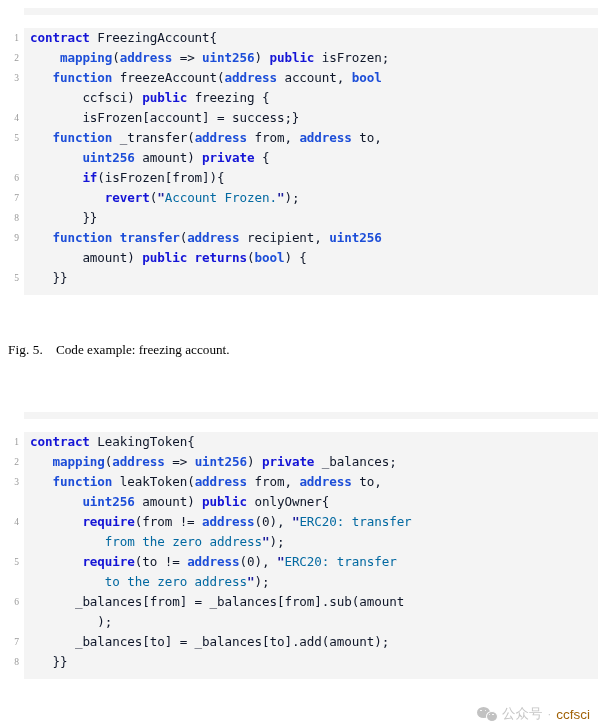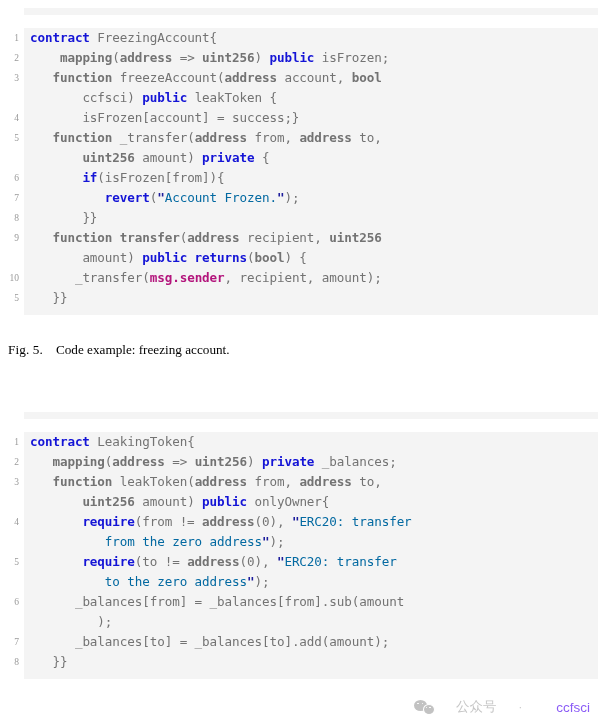--- a/index.html
+++ b/index.html
@@ -51,46 +51,46 @@
     letter-spacing: -0.1px;
     white-space: pre-wrap;
     color: #7a7a7a;
     min-height: 20px;
   }
   .listing .pad-row .gutter { background: #ffffff; }
   .listing .pad-row .code-cell { height: 7px; min-height: 7px; }
 
   
   .k   { color: #1414d6; font-weight: bold; }   
-  .t   { color: #737373; font-weight: bold; }   
+  .t   { color: #1d4ed8; font-weight: bold; }   
   .s   { color: #0369a1; }                      
   .q   { color: #1d1d9c; font-weight: bold; }   
   .m   { color: #b3157c; font-weight: bold; }   
-  .p   { color: #737373; }                      
+  .p   { color: #0f172a; }                      
 
   
   .caption {
     position: absolute;
     left: 8px;
     font-family: "Liberation Serif", serif;
     font-size: 13.2px;
     color: #000000;
     white-space: pre;
   }
   .caption .figlabel { letter-spacing: 0.1px; }
   .caption .figtext  { }
 
   
   .watermark {
     position: absolute;
     right: 8px;
-    bottom: 12px;
+    bottom: 5px;
     display: flex;
     align-items: center;
-    gap: 22px;
+    gap: 5px;
     color: #c8c8c8;
     font-size: 14px;
     font-family: "Liberation Sans", sans-serif;
     user-select: none;
   }
   .wechat-glyph {
     position: relative;
     width: 20px;
     height: 15px;
     display: inline-block;
@@ -111,21 +111,21 @@
     border: 1.5px solid #ffffff;
   }
   .wechat-glyph .dot {
     position: absolute;
     width: 1.6px; height: 1.6px;
     background: #ffffff;
     border-radius: 50%;
   }
   .wm-text { color: #c6c6c6; font-size: 13.5px; }
   .wm-dot  { color: #c6c6c6; font-size: 11px; }
-  .wm-name { color: #8b5cf6; font-size: 13.5px; margin-left: 12px; }
+  .wm-name { color: #a16207; font-size: 13.5px; }
 </style>
 </head>
 <body>
 
 <div class="listing" id="listing-fig5" style="top:8px;">
 
   <div class="code-row pad-row">
     <div class="gutter"></div>
     <div class="code-cell"></div>
   </div>
@@ -136,21 +136,21 @@
   </div>
 
   <div class="code-row">
     <div class="gutter">2</div>
     <div class="code-cell"><span class="p">    </span><span class="t">mapping</span><span class="p">(</span><span class="t">address</span> <span class="p">=&gt;</span> <span class="t">uint256</span><span class="p">)</span> <span class="k">public</span> <span class="p">isFrozen;</span></div>
   </div>
 
   <div class="code-row">
     <div class="gutter">3</div>
     <div class="code-cell"><span class="p">   </span><span class="t">function</span> <span class="p">freezeAccount(</span><span class="t">address</span> <span class="p">account,</span> <span class="t">bool</span>
-<span class="p">       ccfsci)</span> <span class="k">public</span> <span class="p">leakToken {</span></div>
+<span class="p">       ccfsci)</span> <span class="k">public</span> <span class="p">freezing {</span></div>
   </div>
 
   <div class="code-row">
     <div class="gutter">4</div>
     <div class="code-cell"><span class="p">       isFrozen[account] = success;}</span></div>
   </div>
 
   <div class="code-row">
     <div class="gutter">5</div>
     <div class="code-cell"><span class="p">   </span><span class="t">function</span> <span class="p">_transfer(</span><span class="t">address</span> <span class="p">from,</span> <span class="t">address</span> <span class="p">to,</span>
@@ -171,24 +171,20 @@
     <div class="gutter">8</div>
     <div class="code-cell"><span class="p">       }}</span></div>
   </div>
 
   <div class="code-row">
     <div class="gutter">9</div>
     <div class="code-cell"><span class="p">   </span><span class="t">function transfer</span><span class="p">(</span><span class="t">address</span> <span class="p">recipient,</span> <span class="t">uint256</span>
 <span class="p">       amount)</span> <span class="k">public returns</span><span class="p">(</span><span class="t">bool</span><span class="p">) {</span></div>
   </div>
 
-  <div class="code-row">
-    <div class="gutter">10</div>
-    <div class="code-cell"><span class="p">      _transfer(</span><span class="m">msg.sender</span><span class="p">, recipient, amount);</span></div>
-  </div>
 
 
   <div class="code-row">
     <div class="gutter">5</div>
     <div class="code-cell"><span class="p">   }}</span></div>
   </div>
 
   <div class="code-row pad-row">
     <div class="gutter"></div>
     <div class="code-cell"></div>

